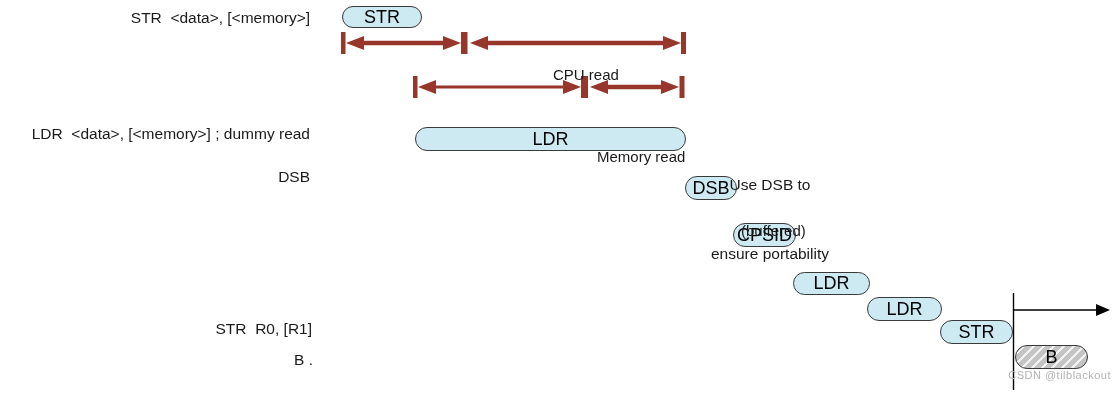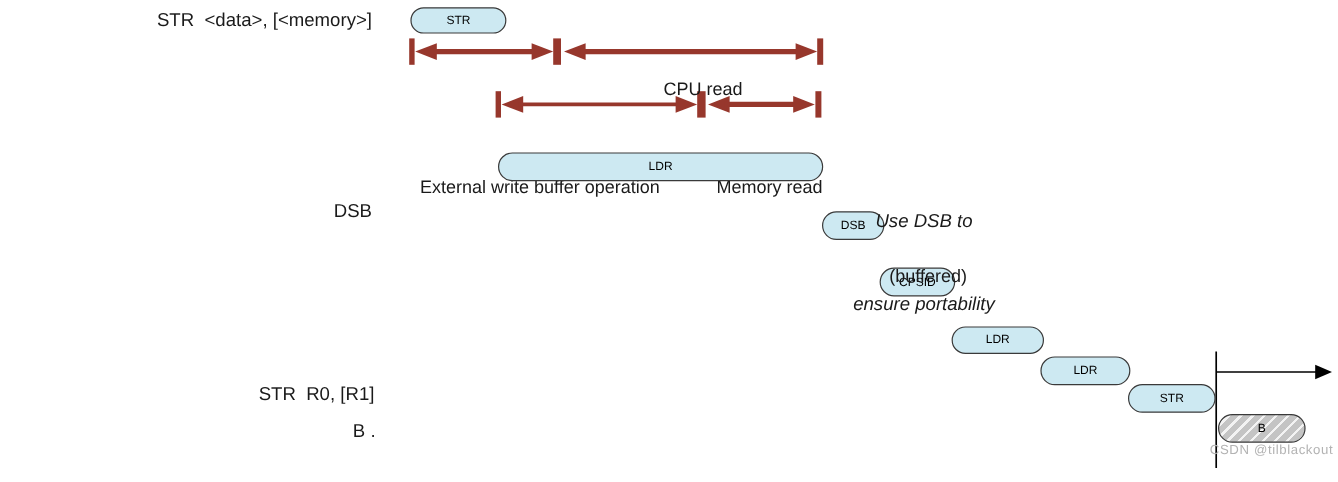--- a/index.html
+++ b/index.html
@@ -10,27 +10,27 @@
   .stage{
     position:relative;width:1115px;height:402px;background:#ffffff;overflow:hidden;
     font-family:"Liberation Sans", sans-serif;color:var(--text);
   }
   .lbl{position:absolute;white-space:pre;font-size:15.5px;line-height:18px;color:var(--text);}
   .phase{position:absolute;white-space:pre;font-size:15px;line-height:18px;color:var(--text);margin-top:48px;}
   .pill{
     position:absolute;box-sizing:border-box;background:var(--pill-fill);
     border:1.4px solid var(--pill-border);border-radius:12px;
     display:flex;align-items:center;justify-content:center;
-    font-size:10px;color:#000;white-space:pre;
+    font-size:18px;color:#000;white-space:pre;
   }
   .pill.hatched{
     background-color:var(--hatch-fill);
     background-image:repeating-linear-gradient(135deg, rgba(255,255,255,0) 0 5px, rgba(255,255,255,0.8) 5px 7px);
   }
-  .note{position:absolute;text-align:center;font-size:15.5px;line-height:23px;white-space:pre;font-style:italic;}
+  .note{position:absolute;text-align:center;font-size:15.5px;line-height:23px;white-space:pre;}
   .watermark{position:absolute;font-size:11px;color:var(--watermark);white-space:pre;letter-spacing:0.5px;}
   svg.overlay{position:absolute;left:0;top:0;}
   .af{fill:var(--arrow);}
   .as{stroke:var(--arrow);stroke-width:4.5px;}
   .as-thin{stroke:var(--arrow);stroke-width:3px;}
   .axis{stroke:var(--axis);stroke-width:1.4px;}
 </style>
 </head>
 <body>
 
@@ -67,26 +67,26 @@
     </g>
 
     <g>
       <line class="axis" x1="1013.5" y1="293" x2="1013.5" y2="390"></line>
       <line class="axis" x1="1013.5" y1="310" x2="1098" y2="310"></line>
       <polygon fill="#000000" points="1110,310 1096,304 1096,316"></polygon>
     </g>
   </svg>
 
   <div class="lbl" style="top:9px;right:805px">STR  &lt;data&gt;, [&lt;memory&gt;]</div>
+  <div class="lbl" style="top:125px;right:805px">LDR  &lt;data&gt;, [&lt;memory&gt;] ; dummy read</div>
   <div class="lbl" style="top:168px;right:805px">DSB</div>
   <div class="lbl" style="top:320px;right:803px">STR  R0, [R1]</div>
   <div class="lbl" style="top:351px;right:802px">B .</div>
 
   <div class="phase" style="top:18px;left:553px">CPU read</div>
-  <div class="phase" style="top:100px;left:350px">External write buffer operation</div>
   <div class="phase" style="top:100px;left:597px">Memory read</div>
 
   <div class="pill" style="left:342px;top:6px;width:80px;height:22px">STR</div>
   <div class="pill" style="left:415px;top:127px;width:271px;height:24px">LDR</div>
   <div class="pill" style="left:685px;top:176px;width:52px;height:24px">DSB</div>
   <div class="pill" style="left:733px;top:223px;width:63px;height:24px">CPSID</div>
   <div class="pill" style="left:793px;top:272px;width:77px;height:23px">LDR</div>
   <div class="pill" style="left:867px;top:297px;width:75px;height:24px">LDR</div>
   <div class="pill" style="left:940px;top:320px;width:73px;height:24px">STR</div>
   <div class="pill hatched" style="left:1015px;top:345px;width:73px;height:24px">B</div>

